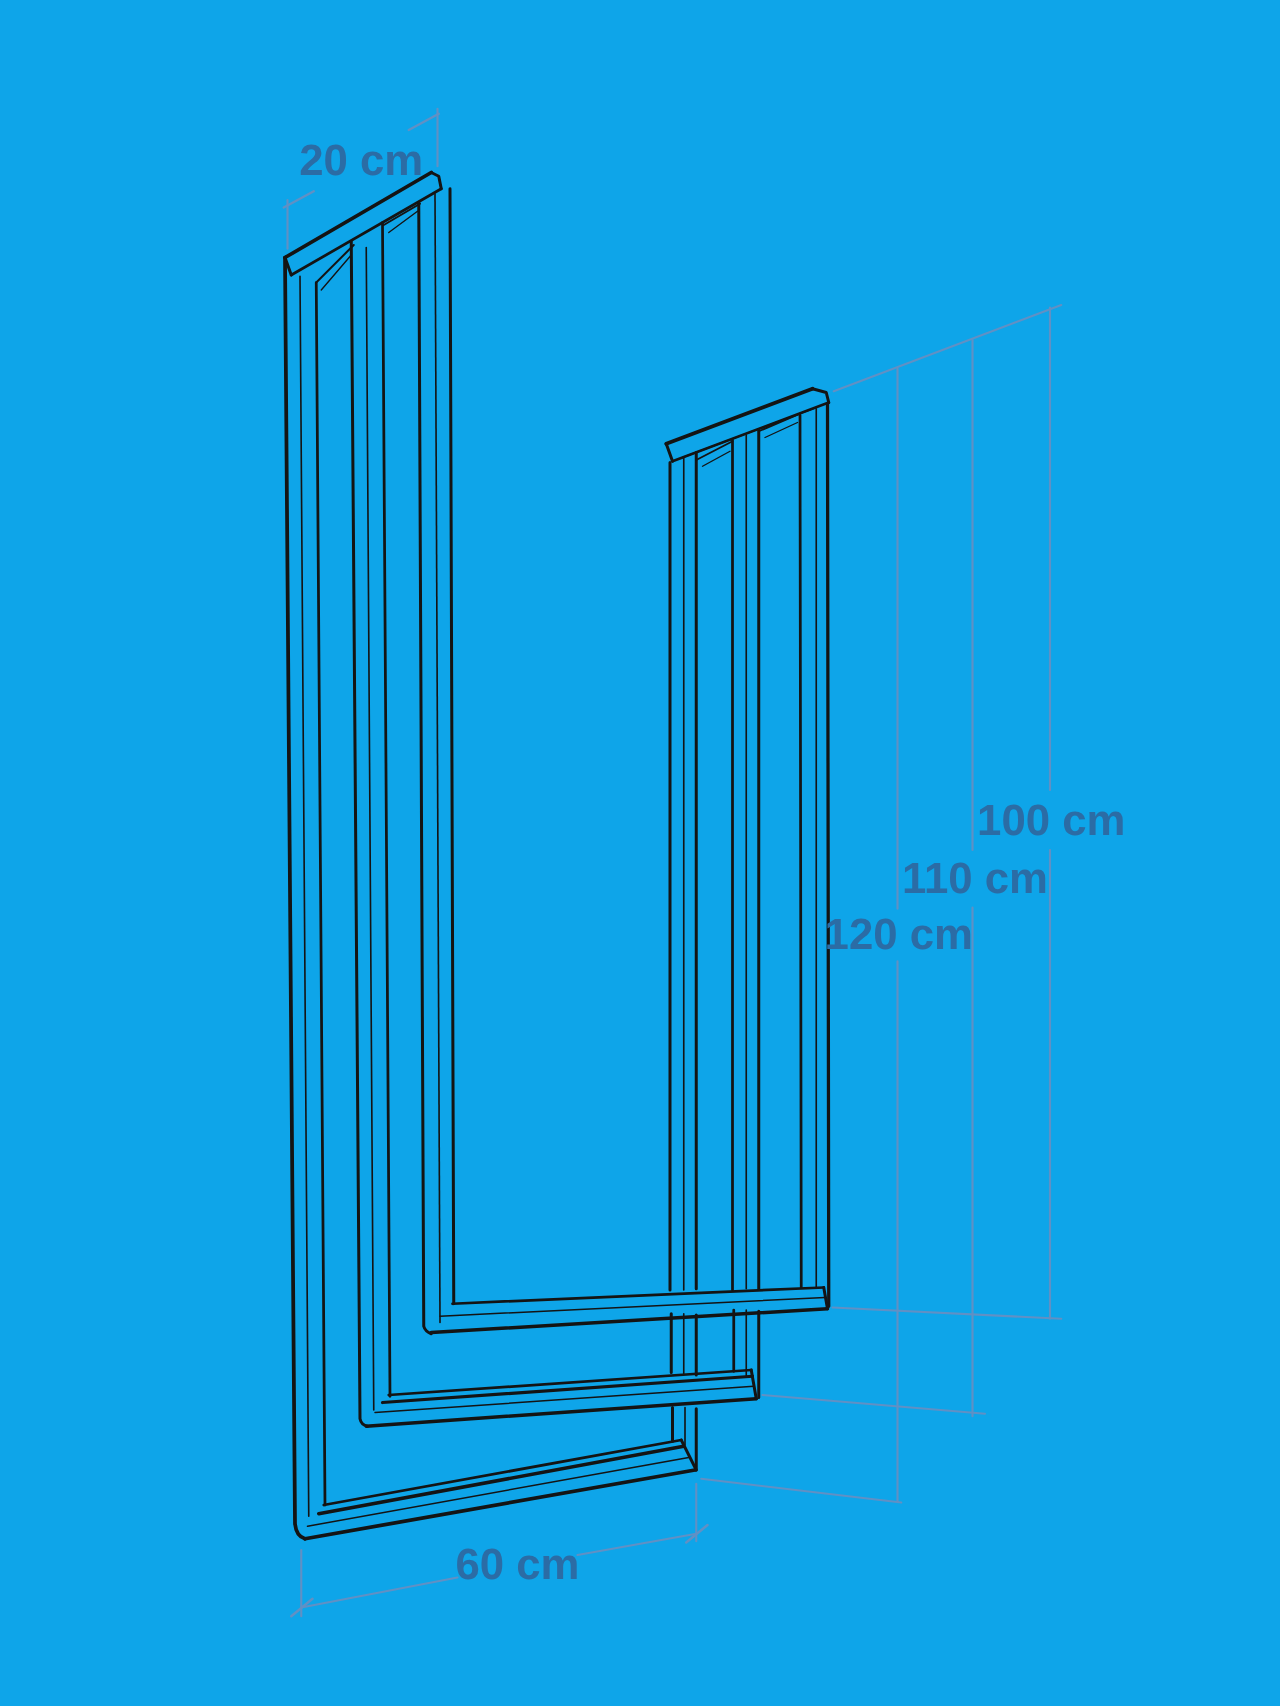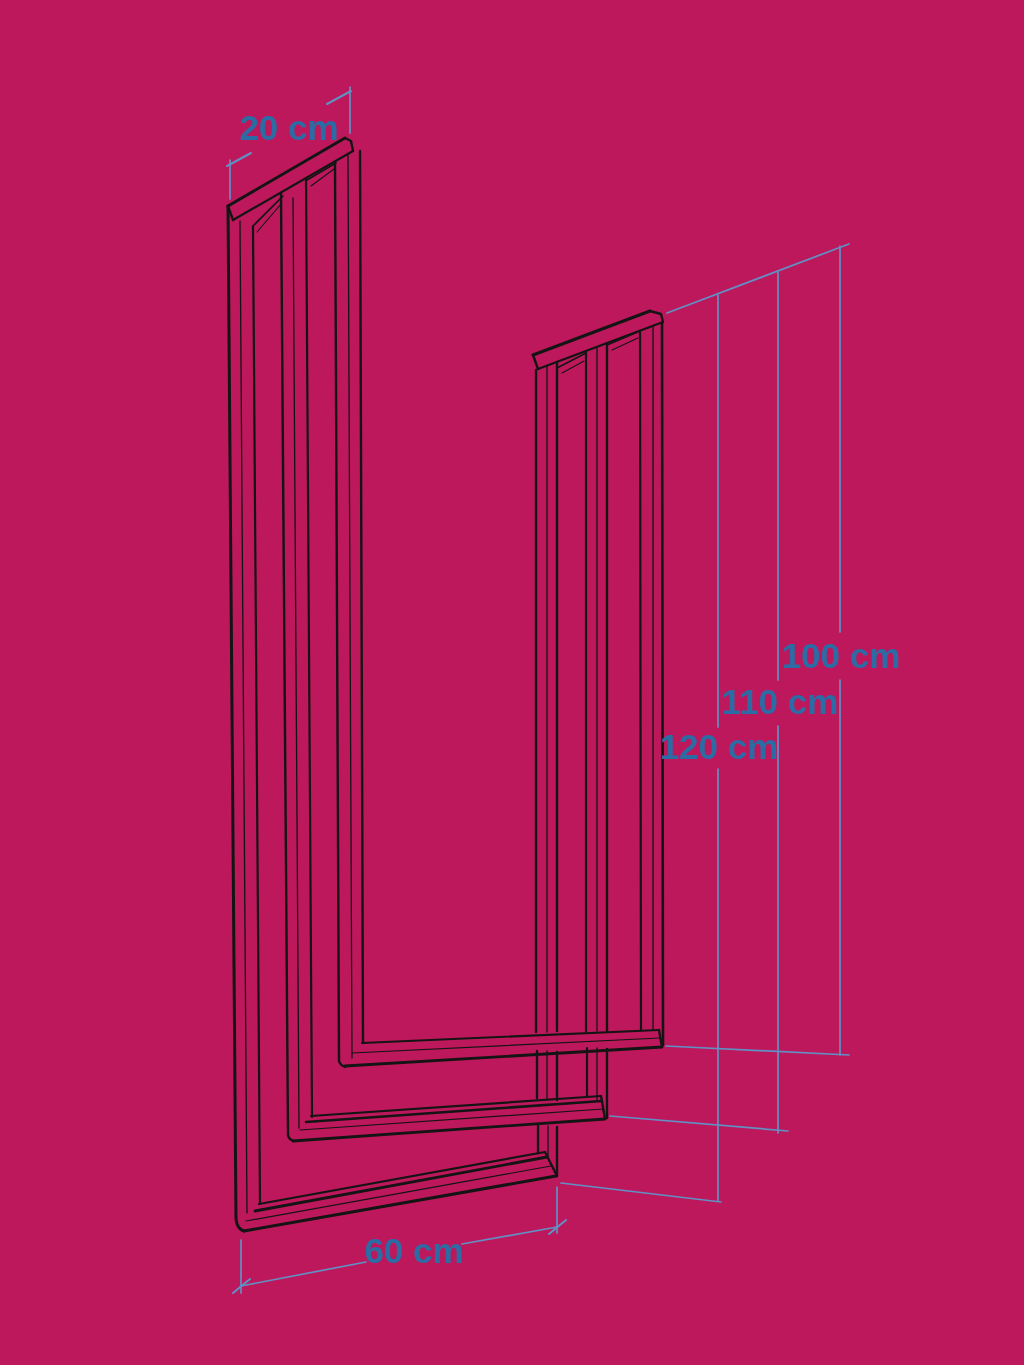--- a/index.html
+++ b/index.html
@@ -5,21 +5,21 @@
   html, body {
     margin: 0;
     padding: 0;
     background: #ffffff;
     font-family: "Liberation Sans", sans-serif;
   }
   .canvas {
     position: relative;
     width: 1024px;
     height: 1365px;
-    background: #be185d;
+    background: #0ea5e9;
     overflow: hidden;
   }
   svg { display: block; }
   .dim-label {
     font-family: "Liberation Sans", sans-serif;
     font-weight: bold;
     font-size: 35px;
     letter-spacing: 0px;
   }
 </style>

